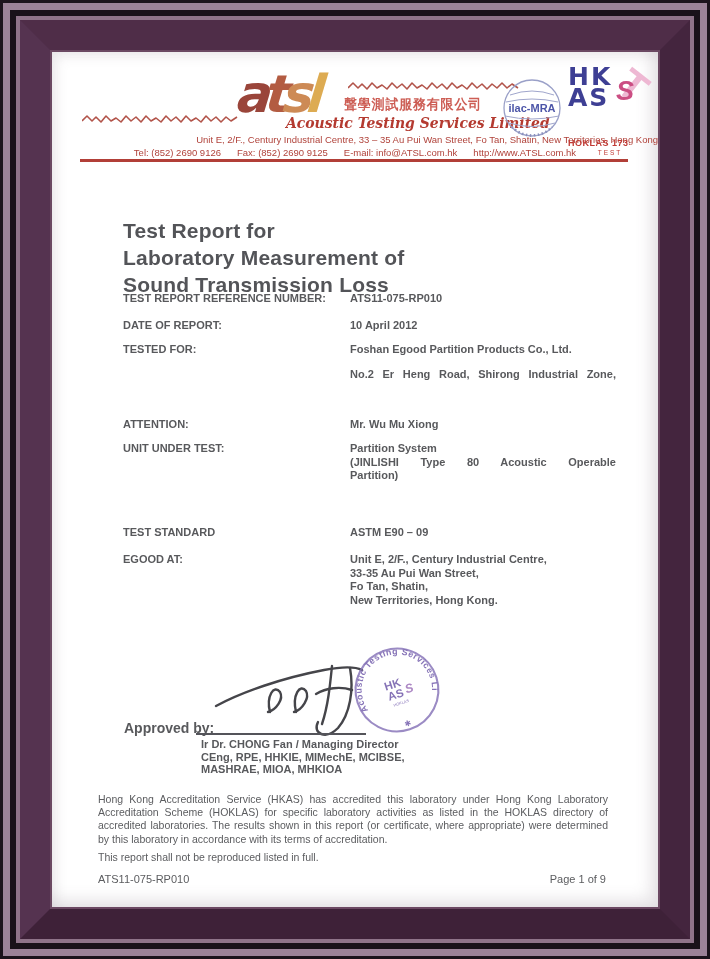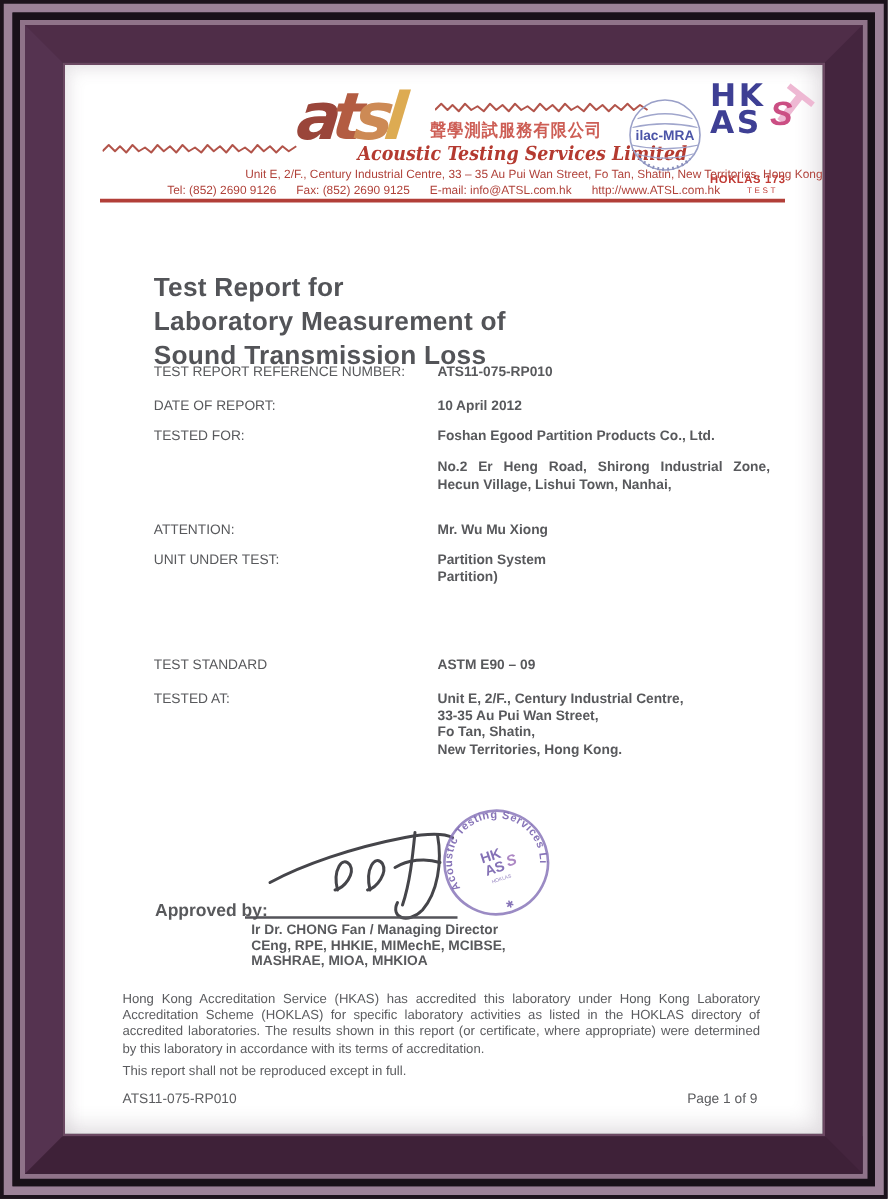--- a/index.html
+++ b/index.html
@@ -37,21 +37,21 @@
              color:#eeb8d3;transform:rotate(38deg);}
   .hkas-s{position:absolute;right:18px;top:10px;font-size:27px;font-weight:bold;
           font-style:italic;color:#cb4e83;}
   .hoklas{position:absolute;left:0;top:72px;width:84px;text-align:left;font-size:9px;
           font-weight:bold;color:#c03a34;letter-spacing:.5px;}
   .hoklas-sub{position:absolute;left:0;top:83px;width:84px;text-align:center;font-size:6.5px;
           color:#c03a34;letter-spacing:2px;}
   
   .title{left:71px;top:145px;font-size:21px;line-height:27px;font-weight:bold;color:#535458;letter-spacing:.2px;margin-top:20px;}
   .row{left:0;width:100%;}
-  .lbl{position:absolute;left:71px;top:0;width:225px;font-size:11px;font-weight:normal;color:#58595c;}
+  .lbl{position:absolute;left:71px;top:0;width:225px;font-size:11px;font-weight:bold;color:#58595c;}
   .val{position:absolute;left:298px;top:0;width:266px;font-size:11px;font-weight:bold;
        color:#58595c;line-height:13.5px;}
   .jl{text-align:justify;text-align-last:justify;}
   
   .approved{left:72px;top:668px;font-size:14px;font-weight:bold;color:#58595c;}
   .sig-svg{left:160px;top:598px;}
   .sig-line{left:144px;top:681px;width:170px;border-top:2px solid #54545a;}
   .sig-name{left:149px;top:686px;font-size:11px;font-weight:bold;color:#58595c;line-height:12.5px;}
   .stamp{left:301px;top:594px;width:88px;height:88px;transform:rotate(-18deg);opacity:.92;}
   
@@ -140,44 +140,44 @@
         <div class="abs row" style="top:291px">
           <div class="lbl">TESTED FOR:</div>
           <div class="val">
                       <div>Foshan Egood Partition Products Co., Ltd.</div>
                     </div>
         </div>
         <div class="abs row" style="top:316px">
           <div class="lbl"></div>
           <div class="val">
             <div class="jl">No.2 Er Heng Road, Shirong Industrial Zone,</div>
-            <div>Hecun Village, Lishui Town, Nanhai,</div>
           </div>
         </div>
         <div class="abs row" style="top:366px">
           <div class="lbl">ATTENTION:</div>
           <div class="val">
                       <div>Mr. Wu Mu Xiong</div>
                     </div>
         </div>
         <div class="abs row" style="top:390px">
           <div class="lbl">UNIT UNDER TEST:</div>
           <div class="val">
             <div>Partition System</div>
+            <div class="jl">(JINLISHI Type 80 Acoustic Operable</div>
             <div>Partition)</div>
           </div>
         </div>
         <div class="abs row" style="top:474px">
           <div class="lbl">TEST STANDARD</div>
           <div class="val">
                       <div>ASTM E90 – 09</div>
                     </div>
         </div>
         <div class="abs row" style="top:501px">
-          <div class="lbl">TESTED AT:</div>
+          <div class="lbl">EGOOD AT:</div>
           <div class="val">
             <div>Unit E, 2/F., Century Industrial Centre,</div>
             <div>33-35 Au Pui Wan Street,</div>
             <div>Fo Tan, Shatin,</div>
             <div>New Territories, Hong Kong.</div>
           </div>
         </div>
 
         <div class="abs approved">Approved by:</div>
 
@@ -208,21 +208,21 @@
         </svg>
 
         <div class="abs sig-line"></div>
         <div class="abs sig-name">
           <div>Ir Dr. CHONG Fan / Managing Director</div>
           <div>CEng, RPE, HHKIE, MIMechE, MCIBSE,</div>
           <div>MASHRAE, MIOA, MHKIOA</div>
         </div>
 
         <div class="abs foot-para">Hong Kong Accreditation Service (HKAS) has accredited this laboratory under Hong Kong Laboratory Accreditation Scheme (HOKLAS) for specific laboratory activities as listed in the HOKLAS directory of accredited laboratories. The results shown in this report (or certificate, where appropriate) were determined by this laboratory in accordance with its terms of accreditation.</div>
-        <div class="abs foot-note">This report shall not be reproduced except in full.</div>
+        <div class="abs foot-note">This report shall not be reproduced listed in full.</div>
         <div class="abs foot-row">
           <span>ATS11-075-RP010</span>
           <span>Page 1 of 9</span>
         </div>
 
        </div>
       </div>
      </div>
     </div>
    </div>

